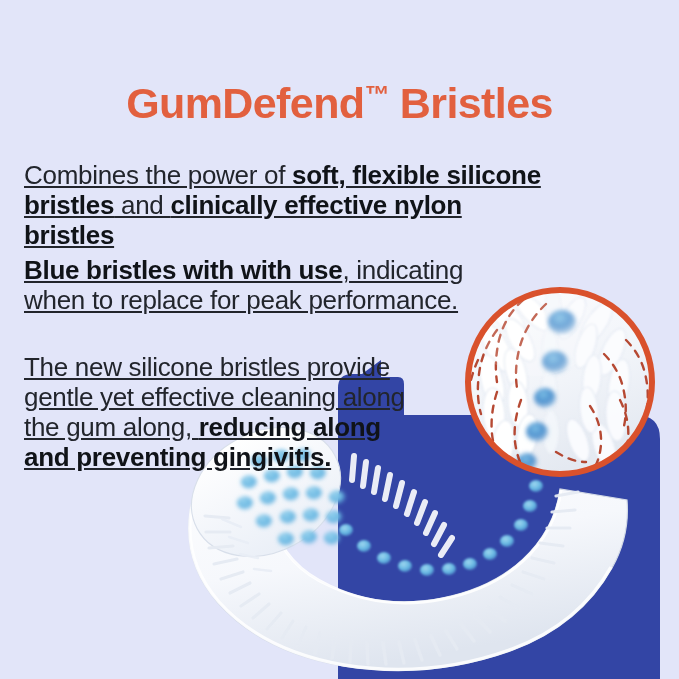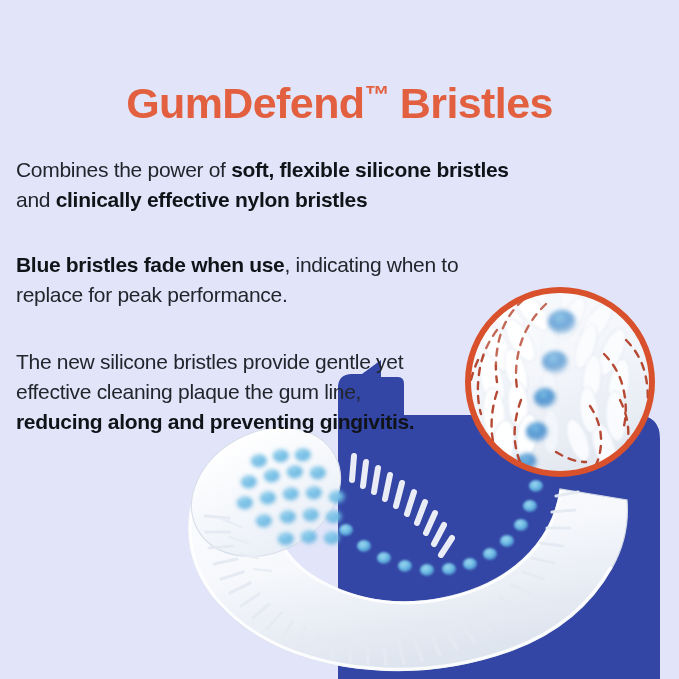--- a/index.html
+++ b/index.html
@@ -25,25 +25,26 @@
     color:#e2603f;
     font-size:43px;
     font-weight:bold;
     letter-spacing:-0.6px;
     line-height:1.1;
     white-space:nowrap;
   }
   .headline .tm{font-size:25px;vertical-align:super;letter-spacing:-1px;font-weight:bold;}
 
   .para{
-    position:absolute;left:16px;
+    position:absolute;left:24px;
     color:#22252c;
-    font-size:21px;
+    font-size:26px;
     line-height:30px;
     letter-spacing:-0.3px;
+    text-decoration:underline;
   }
   .para b{font-weight:bold;color:#101318;}
   .p1{top:108px;width:520px;}
   .p2{top:203px;width:460px;}
   .p3{top:300px;width:400px;}
 </style>
 </head>
 <body>
 
 <div id="stage">
@@ -313,17 +314,17 @@
   </svg>
 
   <div id="copy">
 
     <h1 class="headline">
       <span>GumDefend</span><span class="tm">™</span><span> Bristles</span>
     </h1>
 
     <p class="para p1"><span>Combines the power of </span><b>soft, flexible silicone bristles</b><span> and </span><b>clinically effective nylon bristles</b></p>
 
-    <p class="para p2"><b>Blue bristles fade when use</b><span>, indicating when to replace for peak performance.</span></p>
-
-    <p class="para p3"><span>The new silicone bristles provide gentle yet effective cleaning plaque the gum line, </span><b>reducing along and preventing gingivitis.</b></p>
+    <p class="para p2"><b>Blue bristles with with use</b><span>, indicating when to replace for peak performance.</span></p>
+
+    <p class="para p3"><span>The new silicone bristles provide gentle yet effective cleaning along the gum along, </span><b>reducing along and preventing gingivitis.</b></p>
   </div>
 </div>
 
 </body></html>

